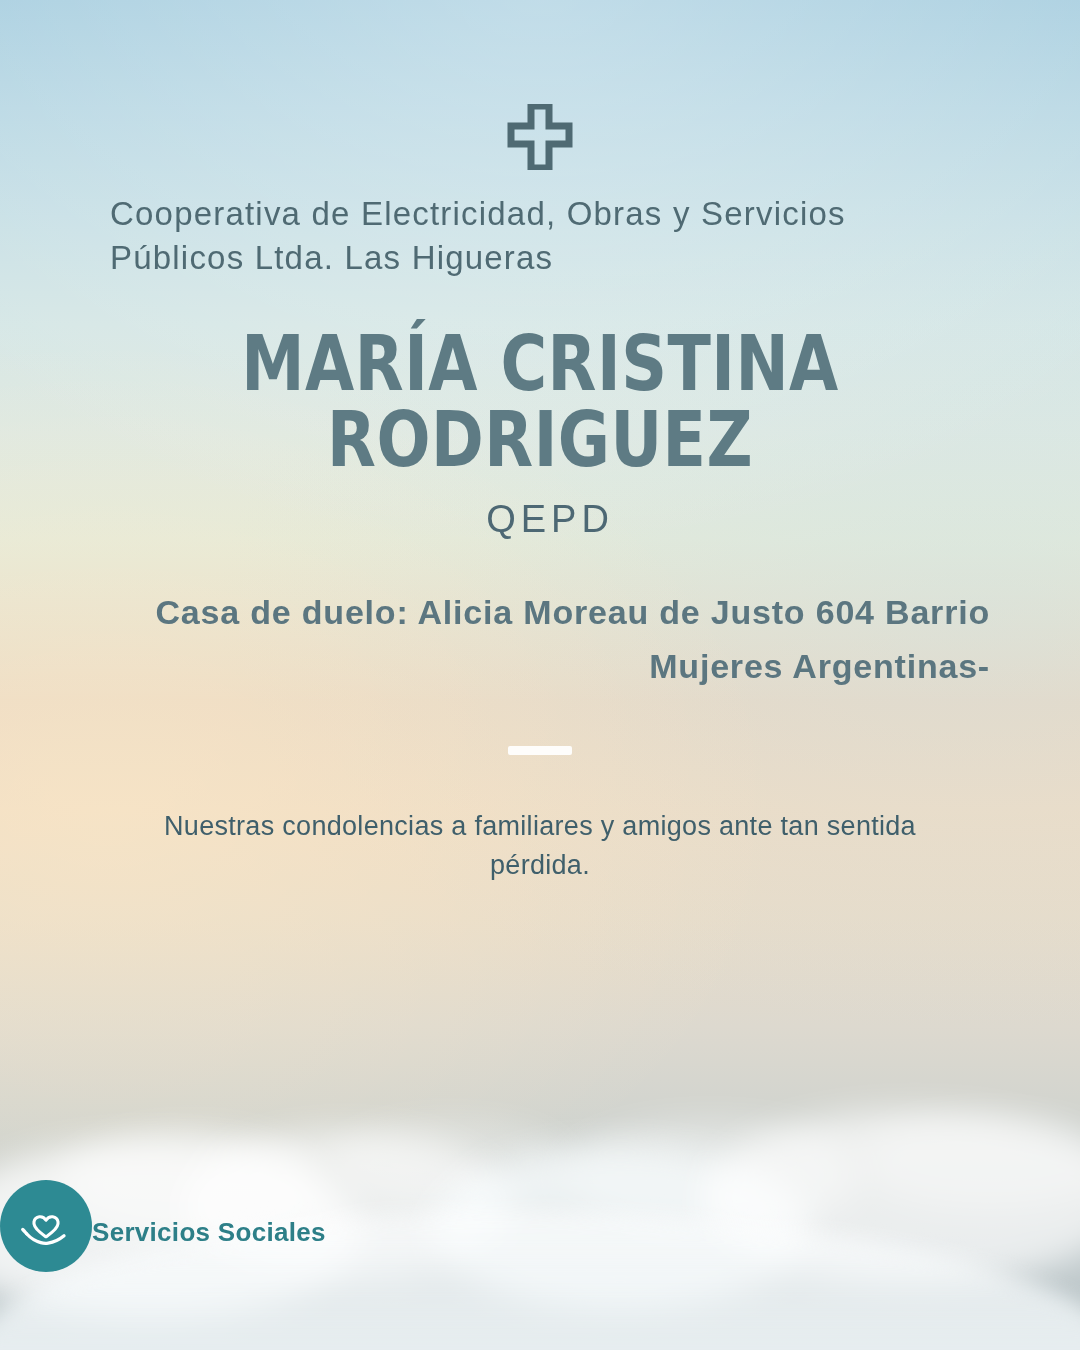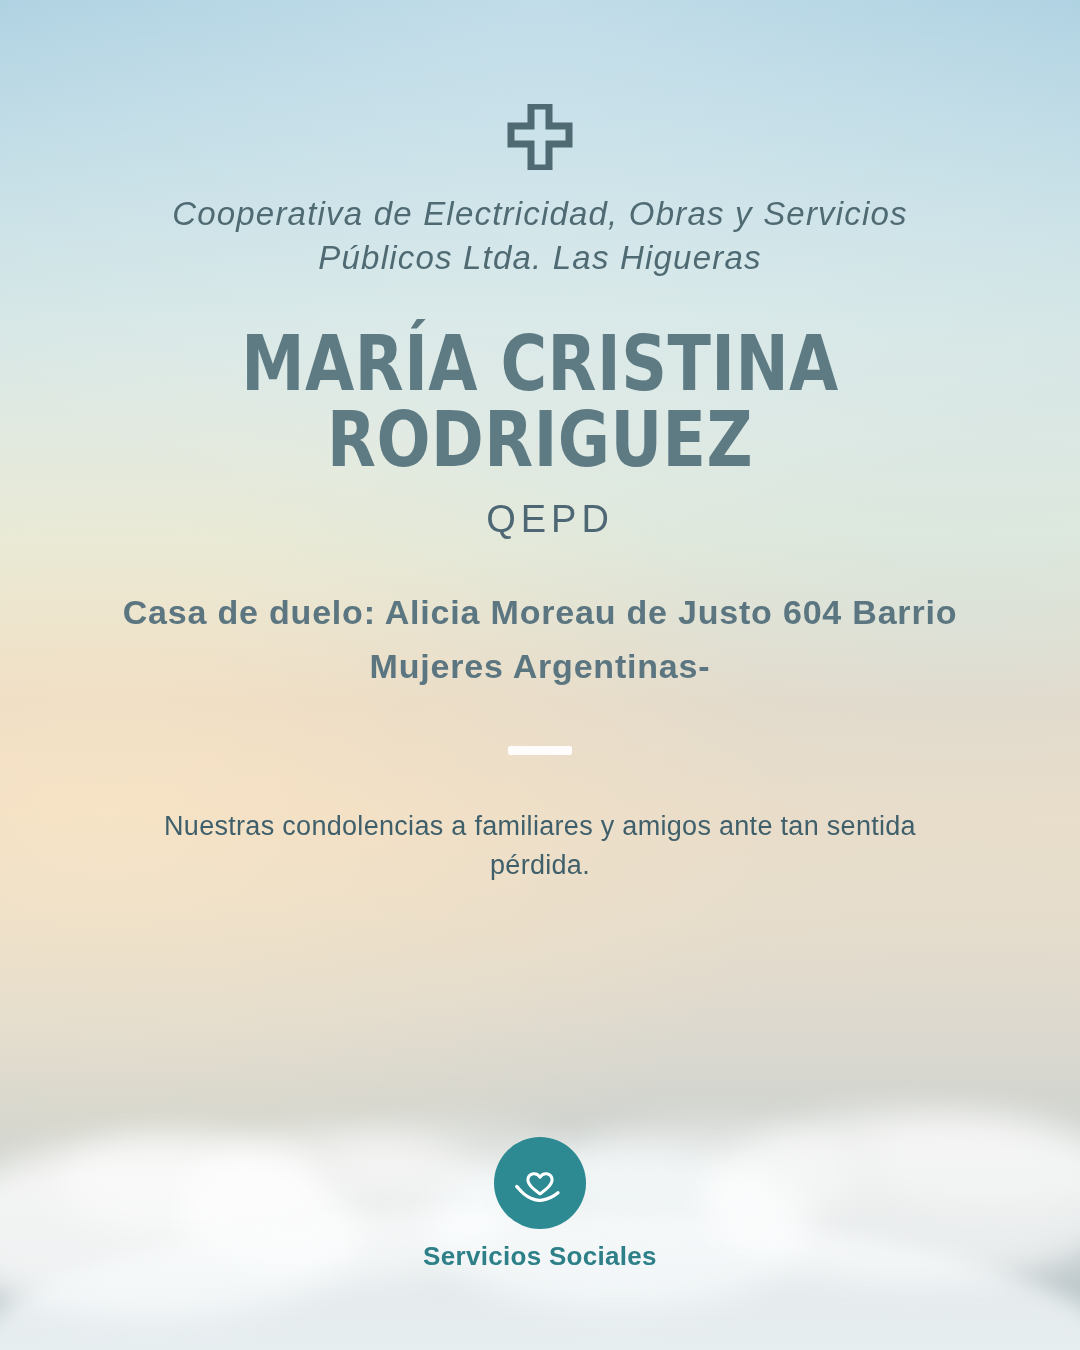--- a/index.html
+++ b/index.html
@@ -91,27 +91,25 @@
   
   #cross-icon {
     width: 92px;
     height: 66px;
     display: block;
     margin-bottom: 22px;
   }
 
   .org-name {
     width: 860px;
-    text-align: center;
     font-size: 33px;
     line-height: 1.33;
     letter-spacing: 1.2px;
     color: #4f6a73;
     font-weight: 400;
-    font-style: italic;
   }
 
   .deceased-name {
     margin-top: 46px;
     width: 1000px;
     text-align: center;
     font-family: "DejaVu Sans Condensed", "Liberation Sans Narrow", "Liberation Sans", sans-serif;
     font-size: 76px;
     line-height: 1;
     font-weight: 700;
@@ -136,20 +134,21 @@
     text-align: center;
     font-size: 34px;
     line-height: 1.6;
     letter-spacing: 0.8px;
     color: #5b7680;
     font-weight: 700;
   }
 
   .body-block.second {
     margin-top: 44px;
+    text-align: right;
   }
 
   .divider {
     margin-top: 52px;
     width: 64px;
     height: 9px;
     background: rgba(255,255,255,0.92);
     border-radius: 2px;
   }
 
@@ -164,21 +163,21 @@
     letter-spacing: 0.3px;
   }
 
   
   #brand {
     position: absolute;
     left: 0;
     right: 0;
     bottom: 78px;
     display: flex;
-    flex-direction: column;
+    flex-direction: row;
     align-items: center;
     z-index: 4;
   }
   #brand-mark {
     width: 92px;
     height: 92px;
     border-radius: 50%;
     background: #2d8a93;
     display: flex;
     align-items: center;

